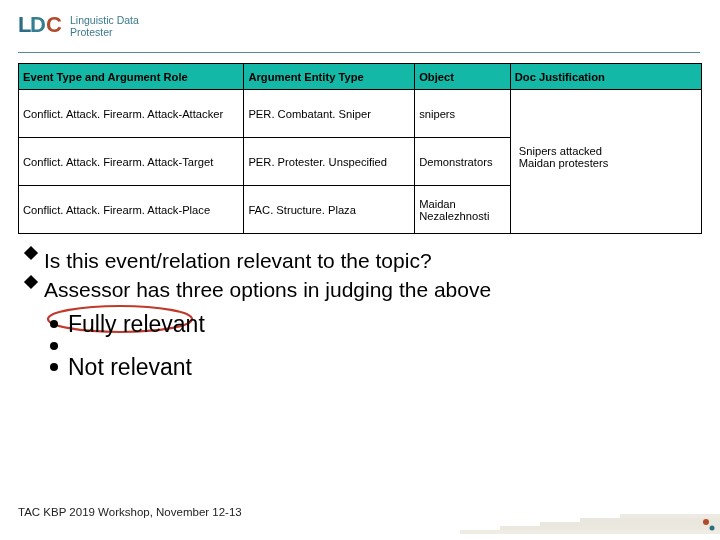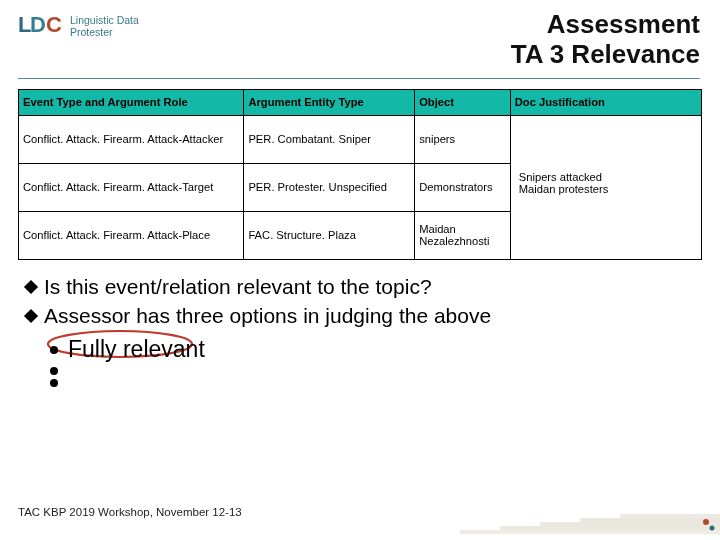--- a/index.html
+++ b/index.html
@@ -94,21 +94,21 @@
   }
   .thumb-single {
     flex:1;
     background: linear-gradient(135deg, #817e73 0%, #5d5a53 50%, #9a9687 100%);
   }
   .bullets {
     padding: 0 20px 0 26px;
   }
   .bul {
     display: flex;
-    align-items: center;
+    align-items: flex-start;
     gap: 8px;
     font-size: 21px;
     margin-bottom: 3px;
     line-height: 1.25;
   }
   .dia {
     width: 10px; height: 10px;
     background: #000;
     transform: rotate(45deg);
     flex-shrink: 0;
@@ -161,24 +161,20 @@
       <svg width="46" height="30" viewBox="0 0 46 30">
         <text x="0" y="22" font-family="Arial" font-weight="bold" font-size="22" fill="#2d6c82">L</text>
         <text x="12" y="22" font-family="Arial" font-weight="bold" font-size="22" fill="#357d92">D</text>
         <text x="28" y="22" font-family="Arial" font-weight="bold" font-size="22" fill="#b14a2a">C</text>
       </svg>
     </span>
     <span class="logo-text">
       <span>Linguistic Data</span><br>
       <span>Protester</span>
     </span>
-  </div>
-  <div class="title">
-    <span>Assessment</span><br>
-    <span>TA 3 Relevance</span>
   </div>
 </div>
 <hr class="hr">
 
 <table class="tbl">
   <colgroup>
     <col class="col-1">
       <col class="col-2">
       <col class="col-3">
       <col class="col-4">
@@ -243,20 +239,21 @@
   </svg>
   <div class="sub">
     <span class="disc"></span>
     <span>Fully relevant</span>
   </div>
   <div class="sub">
     <span class="disc"></span>
   </div>
   <div class="sub">
     <span class="disc"></span>
+    <span>Not relevant</span>
   </div>
 </div>
 
 <div class="footer">TAC KBP 2019 Workshop, November 12-13</div>
 
 <svg class="corner-deco" viewBox="0 0 260 26">
   <rect x="0" y="16" width="260" height="4" fill="#e8e4d9" opacity="0.7"></rect>
   <rect x="40" y="12" width="220" height="4" fill="#ded9cb" opacity="0.6"></rect>
   <rect x="80" y="8" width="180" height="4" fill="#d5cfbe" opacity="0.5"></rect>
   <rect x="120" y="4" width="140" height="4" fill="#cbc4b0" opacity="0.4"></rect>

